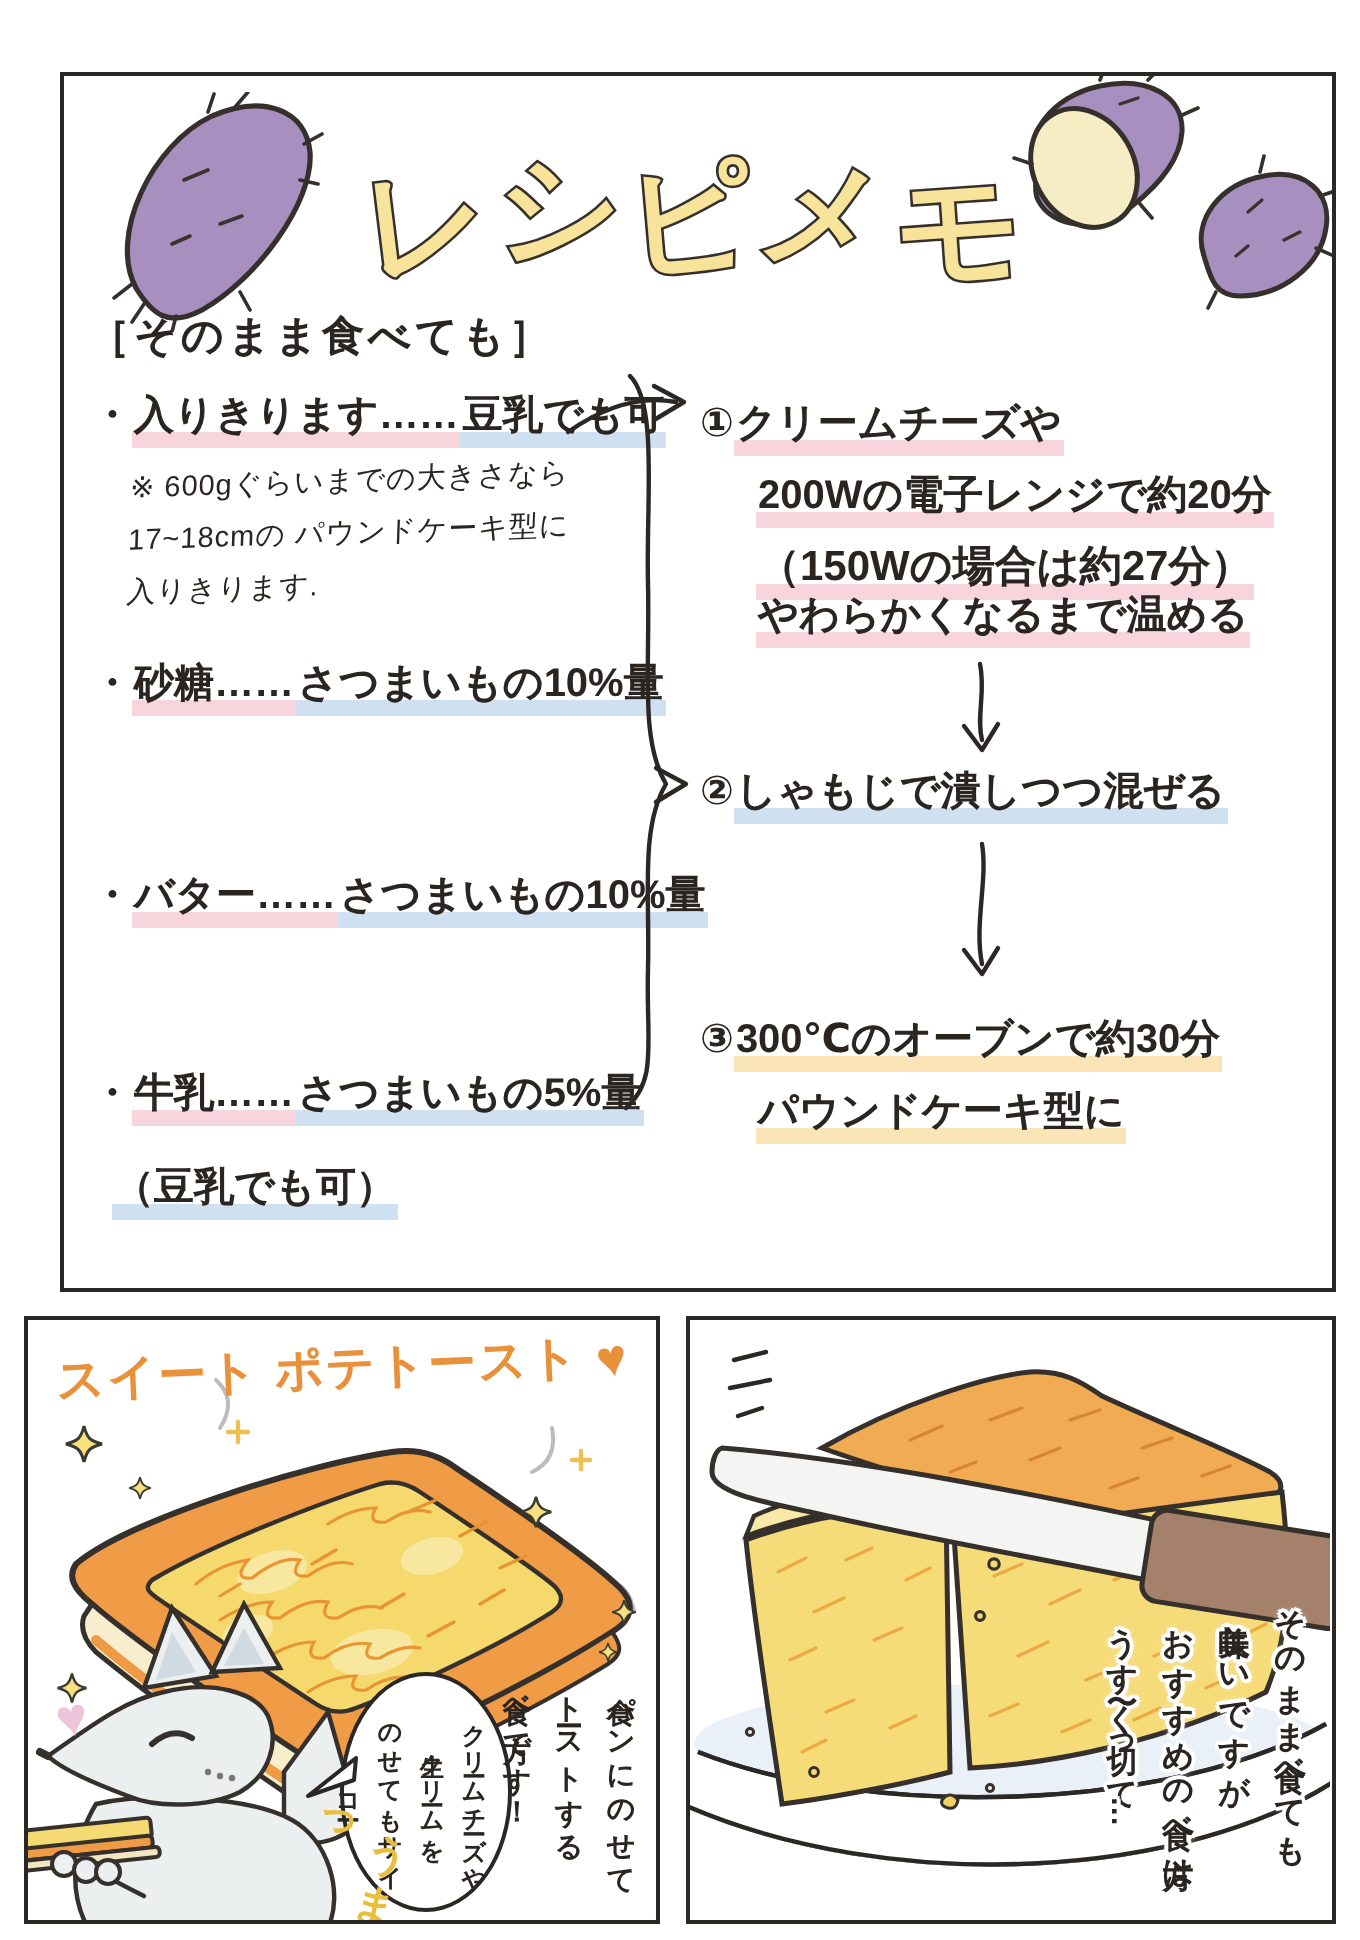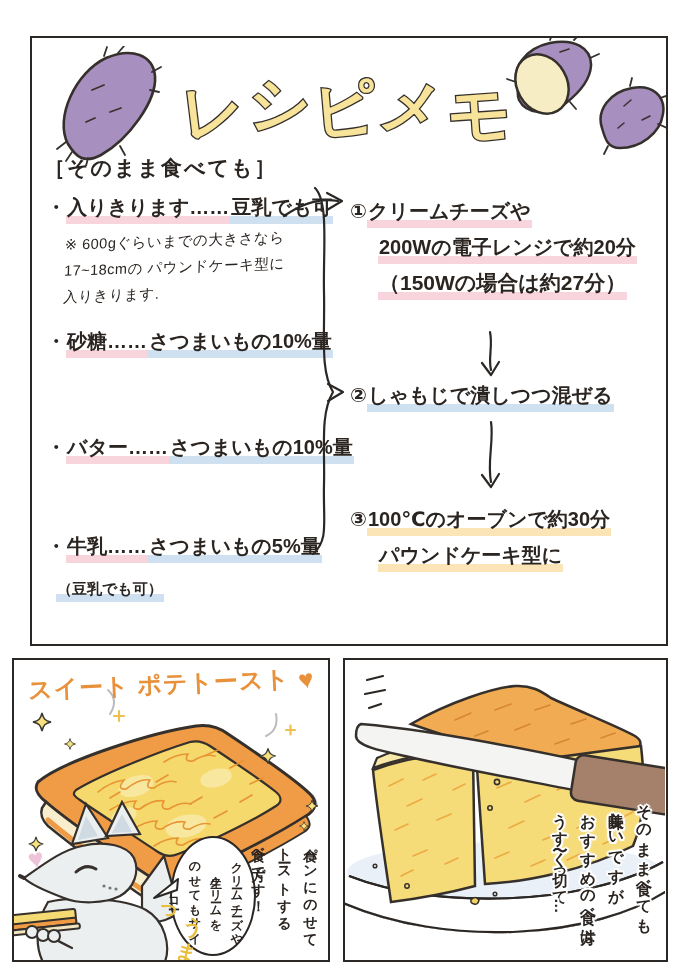--- a/index.html
+++ b/index.html
@@ -20,21 +20,21 @@
   .ing-line { font-size:20px; font-weight:600; white-space:nowrap; }
   .hl { display:inline-block; padding:0 1px 3px 1px; }
   .hl-pink   { background:linear-gradient(#f8d4dc,#f8d4dc) left bottom/100% 8px no-repeat; }
   .hl-blue   { background:linear-gradient(#cfe1f1,#cfe1f1) left bottom/100% 8px no-repeat; }
   .hl-yellow { background:linear-gradient(#fbe5b6,#fbe5b6) left bottom/100% 8px no-repeat; }
 
   .hand-note {
     left:32px; top:190px; font-size:14.5px; line-height:1.8; font-weight:500;
     transform:rotate(-2deg) skewX(-4deg); letter-spacing:0.5px;
   }
-  .milk-note { left:24px; top:542px; font-size:15px; font-weight:600; }
+  .milk-note { left:24px; top:542px; font-size:20px; font-weight:600; }
 
   .step-line { font-size:20px; font-weight:600; white-space:nowrap; }
   .step-sub  { font-size:21px; }
 
   
   #toast-panel { left:12px; top:658px; width:318px; height:304px; }
   #cut-panel   { left:343px; top:658px; width:325px; height:304px; }
 
   .toast-title {
     left:14px; top:8px; font-size:24px; font-weight:700; color:#e8903a;
@@ -140,25 +140,28 @@
 
   <div class="abs step-line" style="left:318px;top:160px">
     <span>①</span><span class="hl hl-pink">クリームチーズや</span>
   </div>
   <div class="abs step-line" style="left:346px;top:196px">
     <span class="hl hl-pink">200Wの電子レンジで約20分</span>
   </div>
   <div class="abs step-line step-sub" style="left:346px;top:231px">
     <span class="hl hl-pink">（150Wの場合は約27分）</span>
   </div>
+  <div class="abs step-line" style="left:346px;top:256px">
+    <span class="hl hl-pink">やわらかくなるまで温める</span>
+  </div>
   <div class="abs step-line" style="left:318px;top:344px">
     <span>②</span><span class="hl hl-blue">しゃもじで潰しつつ混ぜる</span>
   </div>
   <div class="abs step-line" style="left:318px;top:468px">
-    <span>③</span><span class="hl hl-yellow">100℃のオーブンで約30分</span>
+    <span>③</span><span class="hl hl-yellow">300℃のオーブンで約30分</span>
   </div>
   <div class="abs step-line" style="left:346px;top:504px">
     <span class="hl hl-yellow">パウンドケーキ型に</span>
   </div>
 </div>
 
 <div id="toast-panel" class="panel">
 
   <svg class="abs" style="left:0;top:26px" width="314" height="276" viewBox="0 0 314 276">
     <defs>

